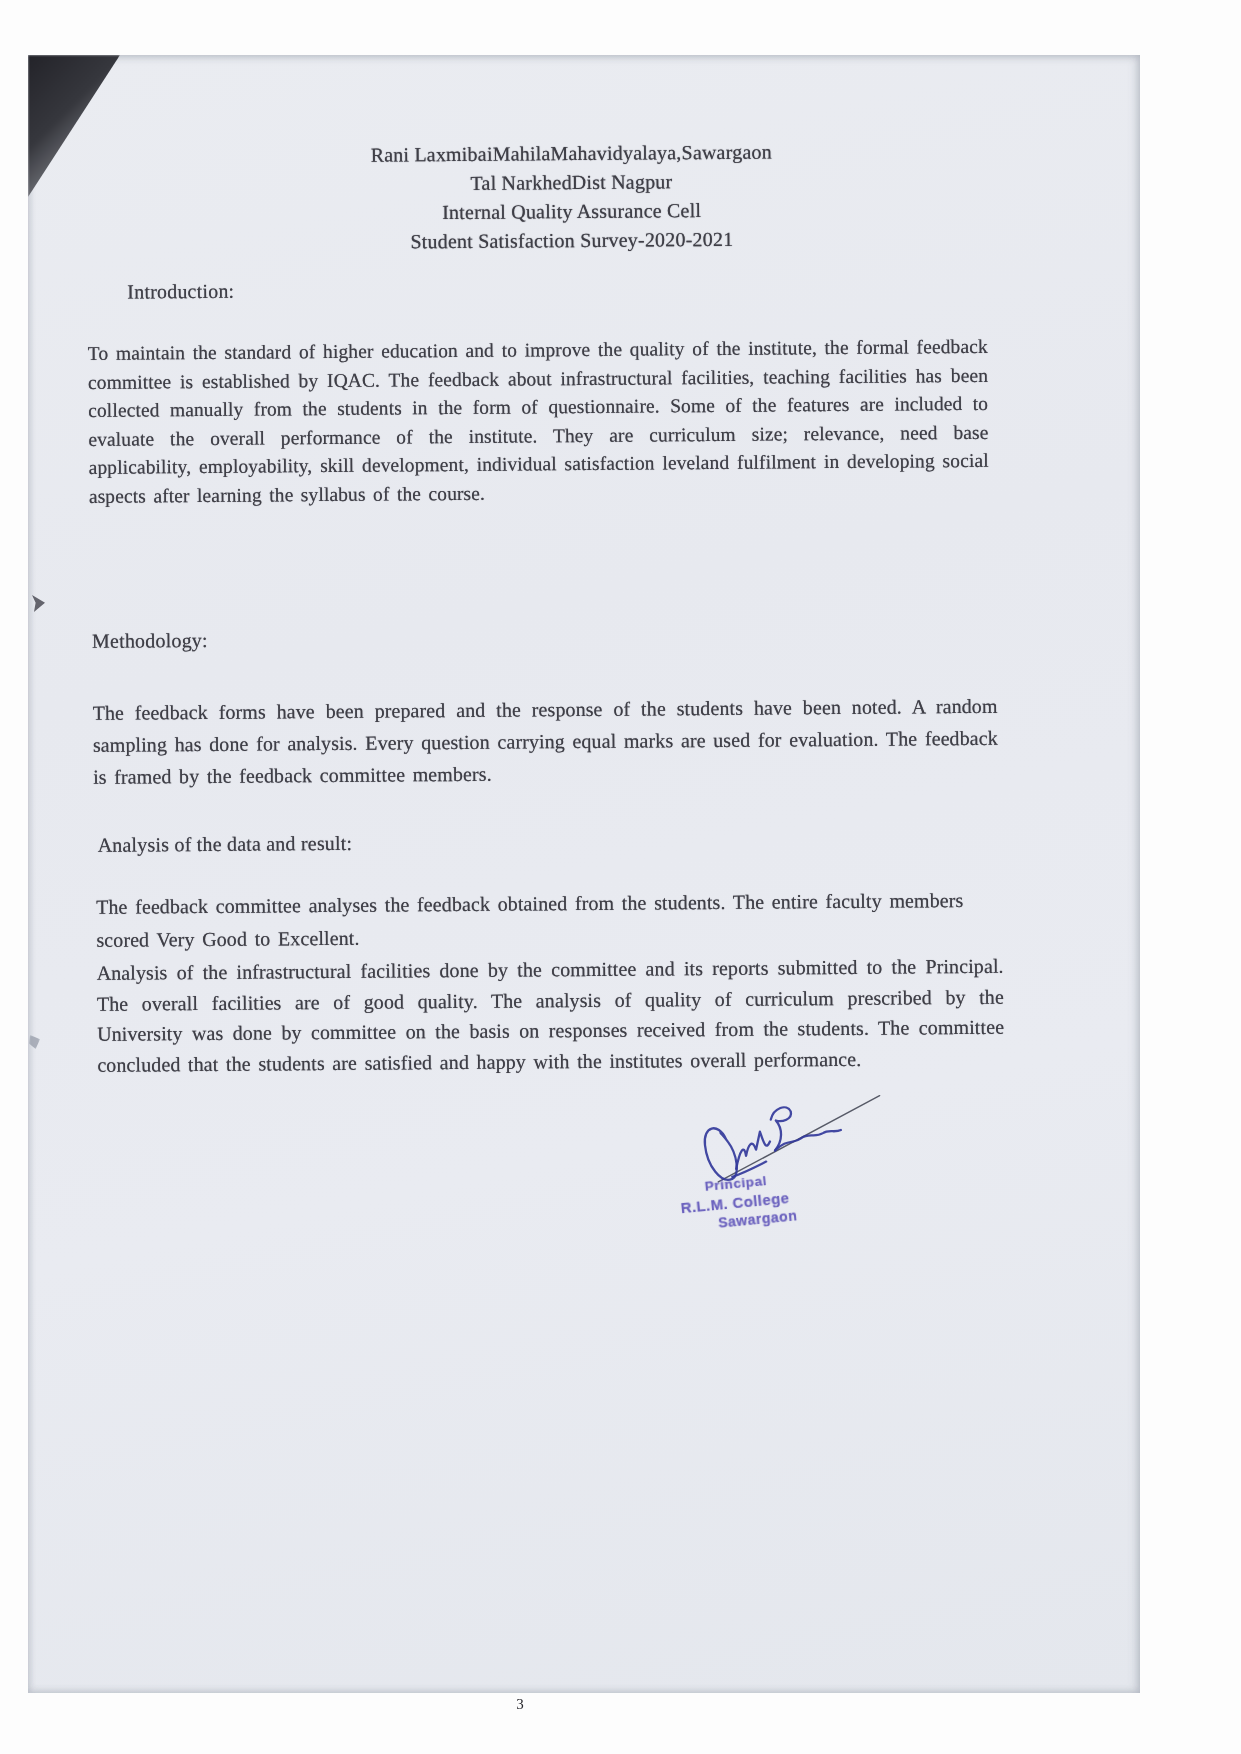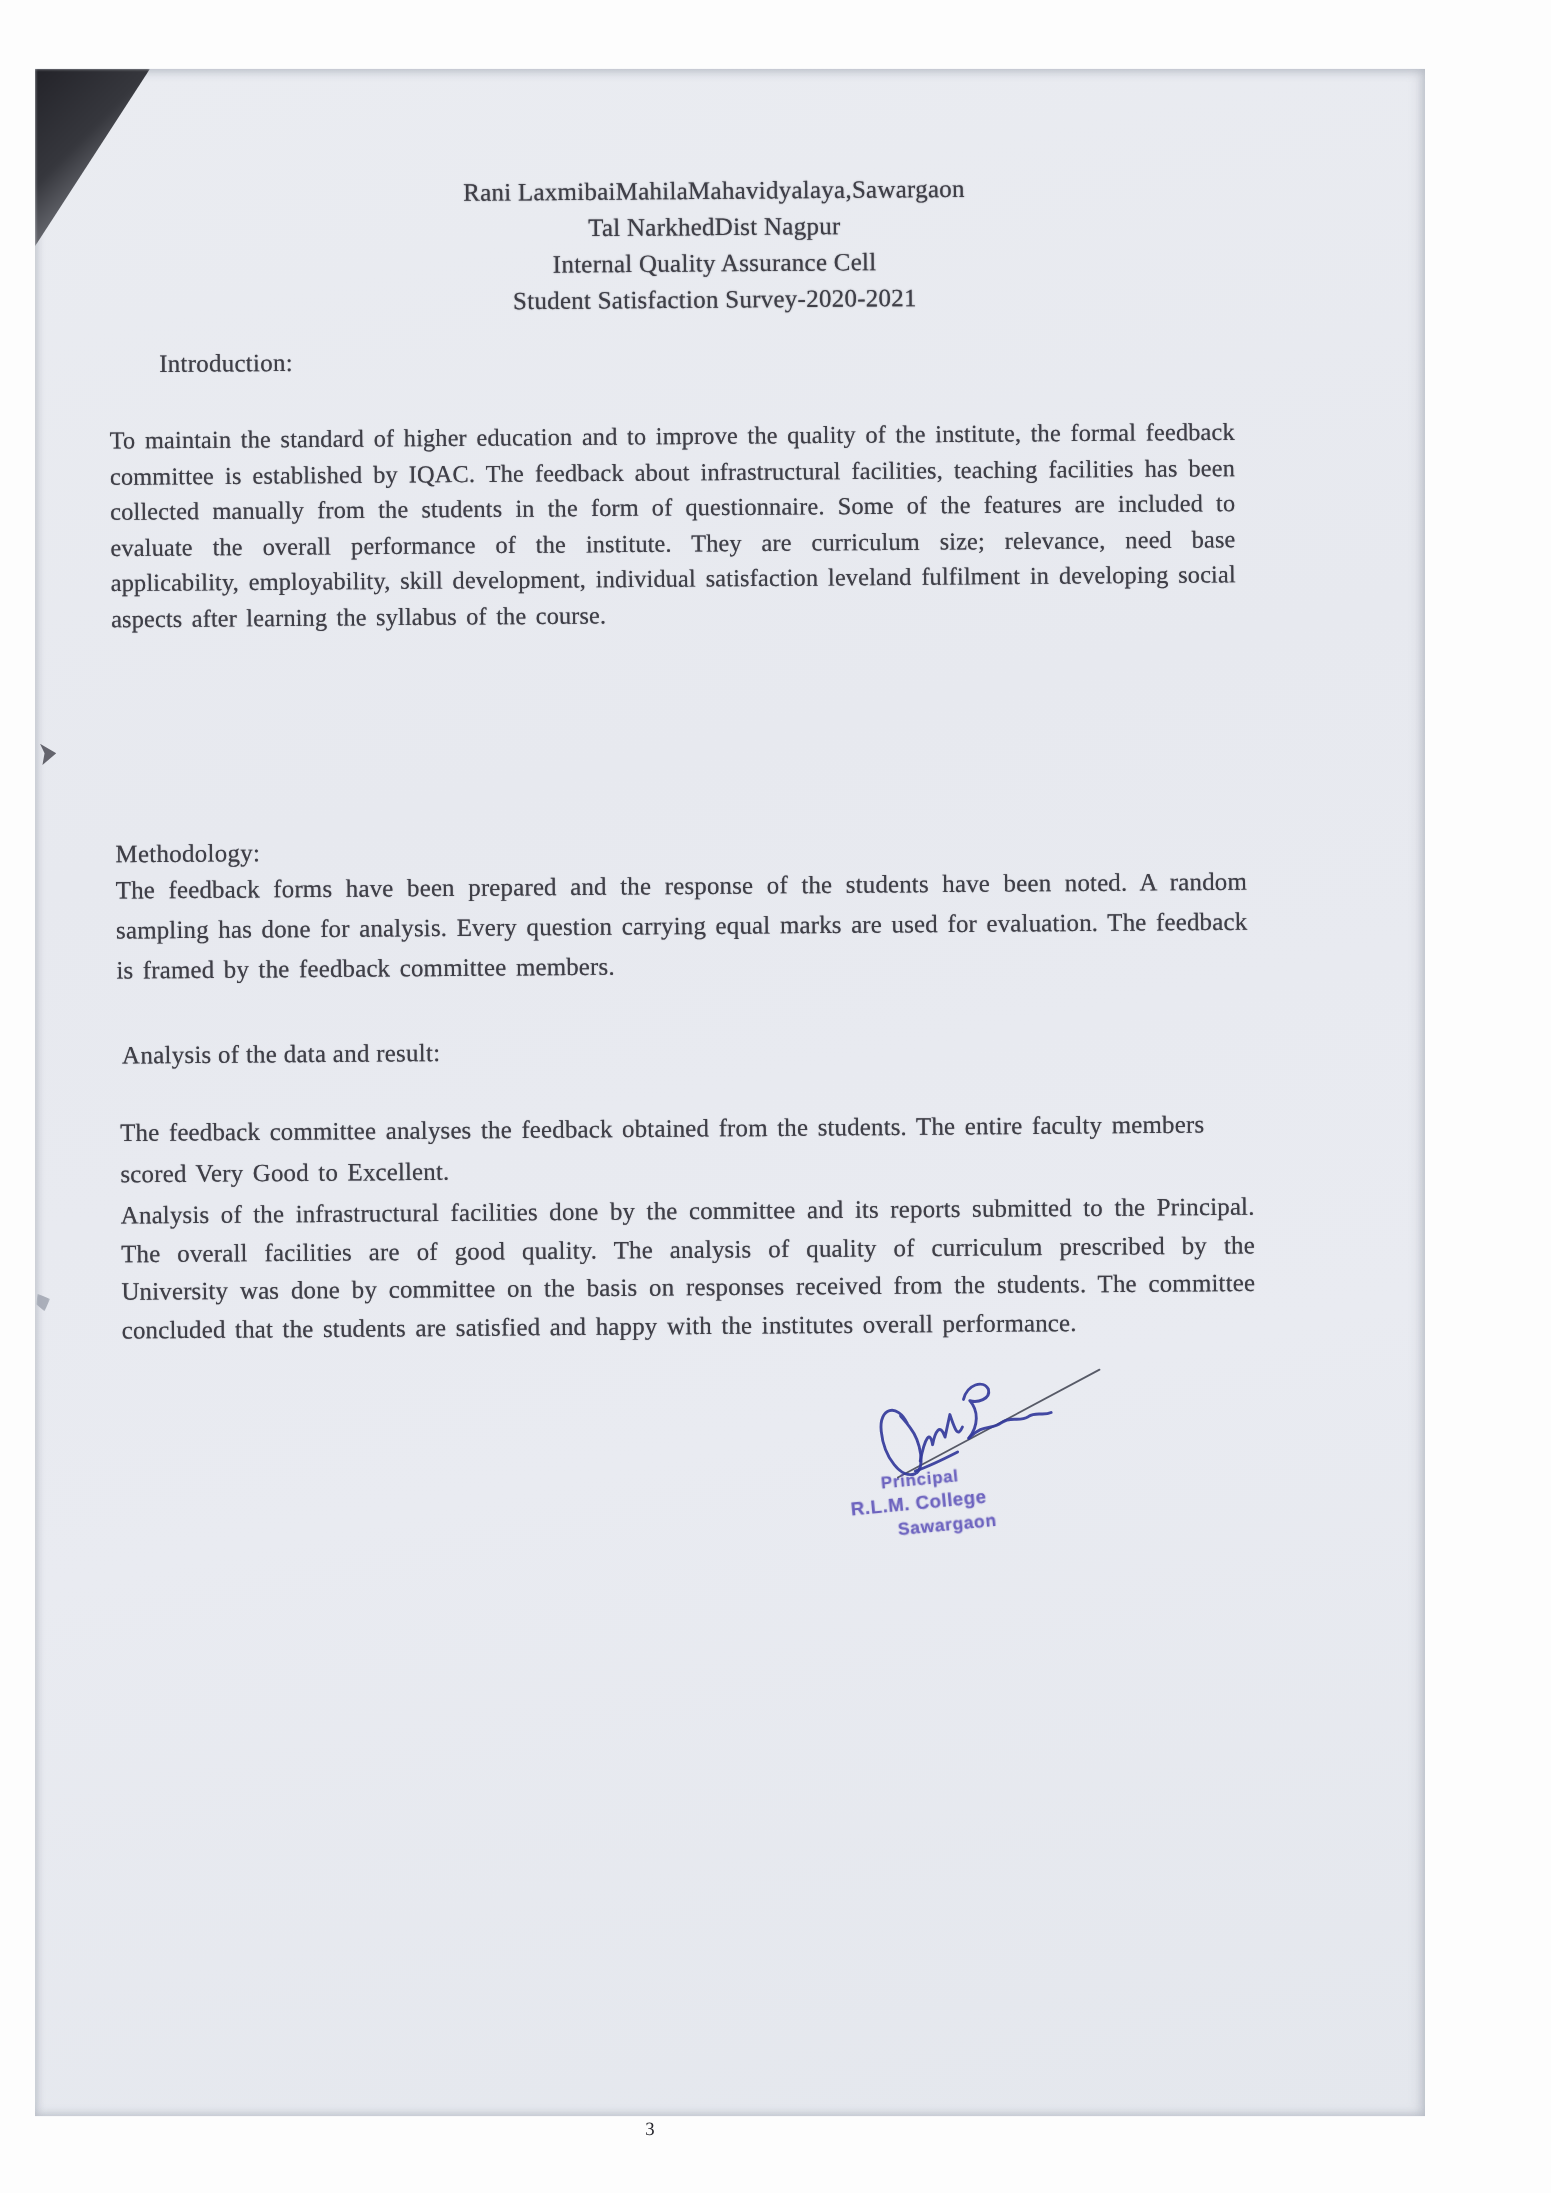--- a/index.html
+++ b/index.html
@@ -43,21 +43,21 @@
     filter:blur(.8px);opacity:.8;
   }
   
   .hdr{
     position:absolute;top:84px;left:0;width:100%;padding-right:22px;box-sizing:border-box;
     text-align:center;font-size:20px;line-height:29px;letter-spacing:.2px;
     text-shadow:0 0 1px rgba(50,50,60,.8);
   }
   .heading{position:absolute;font-size:20px;letter-spacing:.2px;}
   #h-intro{top:222px;left:60px;margin-left:40px;}
-  #h-meth{top:571px;left:62px;margin-top:43px;}
+  #h-meth{top:571px;left:62px;}
   #h-anal{top:775px;left:66px;}
   .para{
     position:absolute;text-align:justify;word-spacing:2.5px;letter-spacing:.1px;
   }
   #p-intro{top:281px;left:60px;width:900px;font-size:19.5px;line-height:28.6px;}
   #p-meth {top:638px;left:62px;width:905px;font-size:20px;line-height:32px;}
   #p-anal1{top:832px;left:64px;width:905px;font-size:20px;line-height:33px;text-align:left;}
   #p-anal2{top:899px;left:64px;width:907px;font-size:20px;line-height:30.6px;}
   
   .sig-wrap{position:absolute;left:640px;top:1035px;width:230px;height:120px;}

